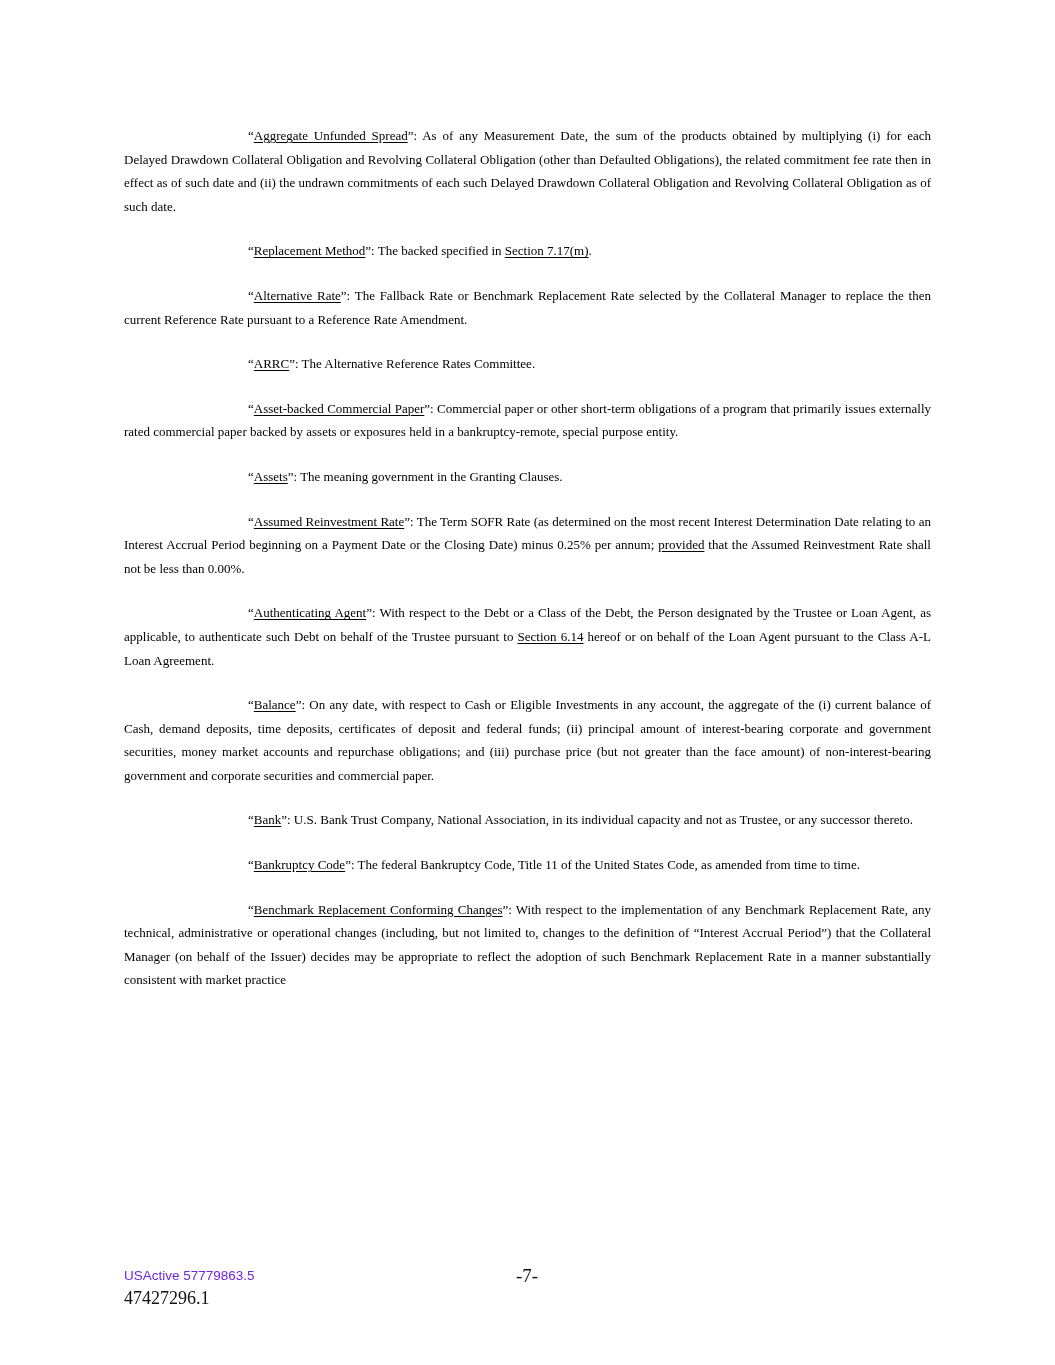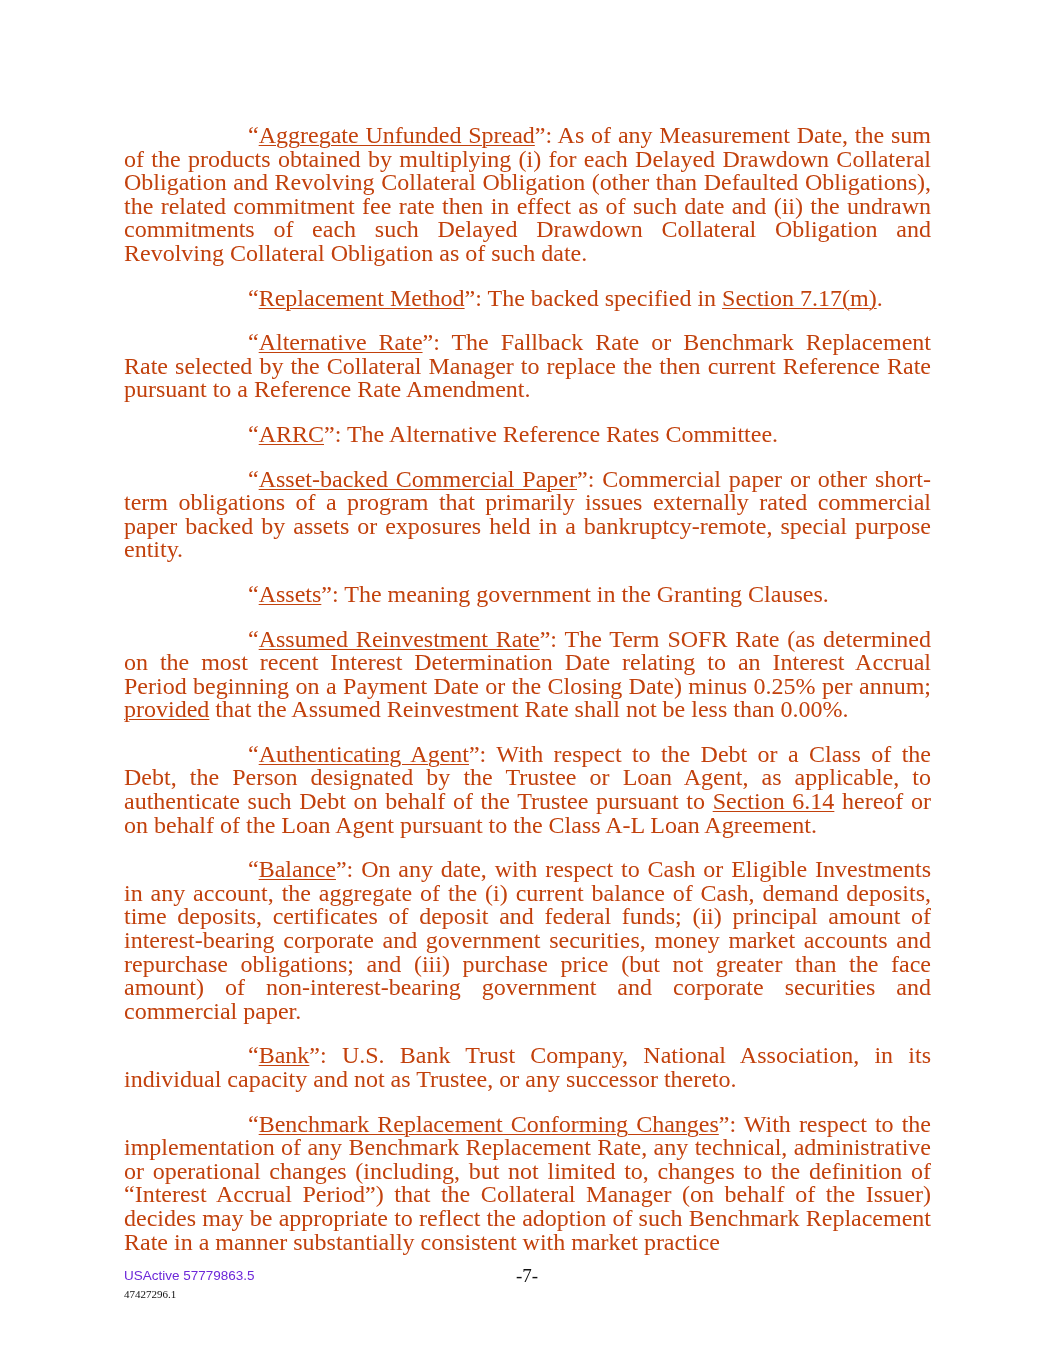--- a/index.html
+++ b/index.html
@@ -1,36 +1,37 @@
 <!DOCTYPE html>
 <html><head>
 <meta charset="utf-8">
 <style>
   html, body { margin: 0; padding: 0; background: #ffffff; }
   body { width: 1055px; height: 1365px; position: relative; overflow: hidden; }
   .page { position: absolute; left: 124px; top: 124px; width: 807px;
-    font-family: "Liberation Serif", serif; font-size: 24px; line-height: 23.6px; color: #c2410c; }
+    font-family: "Liberation Serif", serif; font-size: 13px; line-height: 23.6px; color: #000000; }
   .para { margin: 0 0 21px 0; text-align: justify; text-indent: 124px; }
   .u { text-decoration: underline; text-underline-offset: 2px; text-decoration-thickness: 1px; }
   .footer-left { position: absolute; left: 124px; top: 1268px; font-family: "Liberation Sans", sans-serif; font-size: 13.5px; color: #6d28d9; }
-  .footer-left2 { position: absolute; left: 124px; top: 1288px; font-family: "Liberation Serif", serif; font-size: 11px; color: #111; }
+  .footer-left2 { position: absolute; left: 124px; top: 1288px; font-family: "Liberation Serif", serif; font-size: 18px; color: #111; }
   .footer-page { position: absolute; left: 516px; top: 1265px; font-family: "Liberation Serif", serif; font-size: 19px; color: #111; }
 </style>
 </head>
 <body>
 
 <div class="page" id="doc-body">
     <p class="para"><span>“</span><span class="u">Aggregate Unfunded Spread</span><span>”:  As of any Measurement Date, the sum of the products obtained by multiplying (i) for each Delayed Drawdown Collateral Obligation and Revolving Collateral Obligation (other than Defaulted Obligations), the related commitment fee rate then in effect as of such date and (ii) the undrawn commitments of each such Delayed Drawdown Collateral Obligation and Revolving Collateral Obligation as of such date.</span></p>
     <p class="para"><span>“</span><span class="u">Replacement Method</span><span>”:  The backed specified in </span><span class="u">Section 7.17(m)</span><span>.</span></p>
     <p class="para"><span>“</span><span class="u">Alternative Rate</span><span>”:  The Fallback Rate or Benchmark Replacement Rate selected by the Collateral Manager to replace the then current Reference Rate pursuant to a Reference Rate Amendment.</span></p>
     <p class="para"><span>“</span><span class="u">ARRC</span><span>”:  The Alternative Reference Rates Committee.</span></p>
     <p class="para"><span>“</span><span class="u">Asset-backed Commercial Paper</span><span>”:  Commercial paper or other short-term obligations of a program that primarily issues externally rated commercial paper backed by assets or exposures held in a bankruptcy-remote, special purpose entity.</span></p>
     <p class="para"><span>“</span><span class="u">Assets</span><span>”:  The meaning government in the Granting Clauses.</span></p>
     <p class="para"><span>“</span><span class="u">Assumed Reinvestment Rate</span><span>”:  The Term SOFR Rate (as determined on the most recent Interest Determination Date relating to an Interest Accrual Period beginning on a Payment Date or the Closing Date) minus 0.25% per annum; </span><span class="u">provided</span><span> that the Assumed Reinvestment Rate shall not be less than 0.00%.</span></p>
     <p class="para"><span>“</span><span class="u">Authenticating Agent</span><span>”:  With respect to the Debt or a Class of the Debt, the Person designated by the Trustee or Loan Agent, as applicable, to authenticate such Debt on behalf of the Trustee pursuant to </span><span class="u">Section 6.14</span><span> hereof or on behalf of the Loan Agent pursuant to the Class A-L Loan Agreement.</span></p>
     <p class="para"><span>“</span><span class="u">Balance</span><span>”:  On any date, with respect to Cash or Eligible Investments in any account, the aggregate of the (i) current balance of Cash, demand deposits, time deposits, certificates of deposit and federal funds; (ii) principal amount of interest-bearing corporate and government securities, money market accounts and repurchase obligations; and (iii) purchase price (but not greater than the face amount) of non-interest-bearing government and corporate securities and commercial paper.</span></p>
     <p class="para"><span>“</span><span class="u">Bank</span><span>”:  U.S. Bank Trust Company, National Association, in its individual capacity and not as Trustee, or any successor thereto.</span></p>
+    <p class="para"><span>“</span><span class="u">Bankruptcy Code</span><span>”:  The federal Bankruptcy Code, Title 11 of the United States Code, as amended from time to time.</span></p>
     <p class="para"><span>“</span><span class="u">Benchmark Replacement Conforming Changes</span><span>”:  With respect to the implementation of any Benchmark Replacement Rate, any technical, administrative or operational changes (including, but not limited to, changes to the definition of “Interest Accrual Period”) that the Collateral Manager (on behalf of the Issuer) decides may be appropriate to reflect the adoption of such Benchmark Replacement Rate in a manner substantially consistent with market practice</span></p>
   </div>
 
 <div class="footer-left">USActive 57779863.5</div>
 <div class="footer-left2">47427296.1</div>
 <div class="footer-page">-7-</div>
 
 </body></html>

